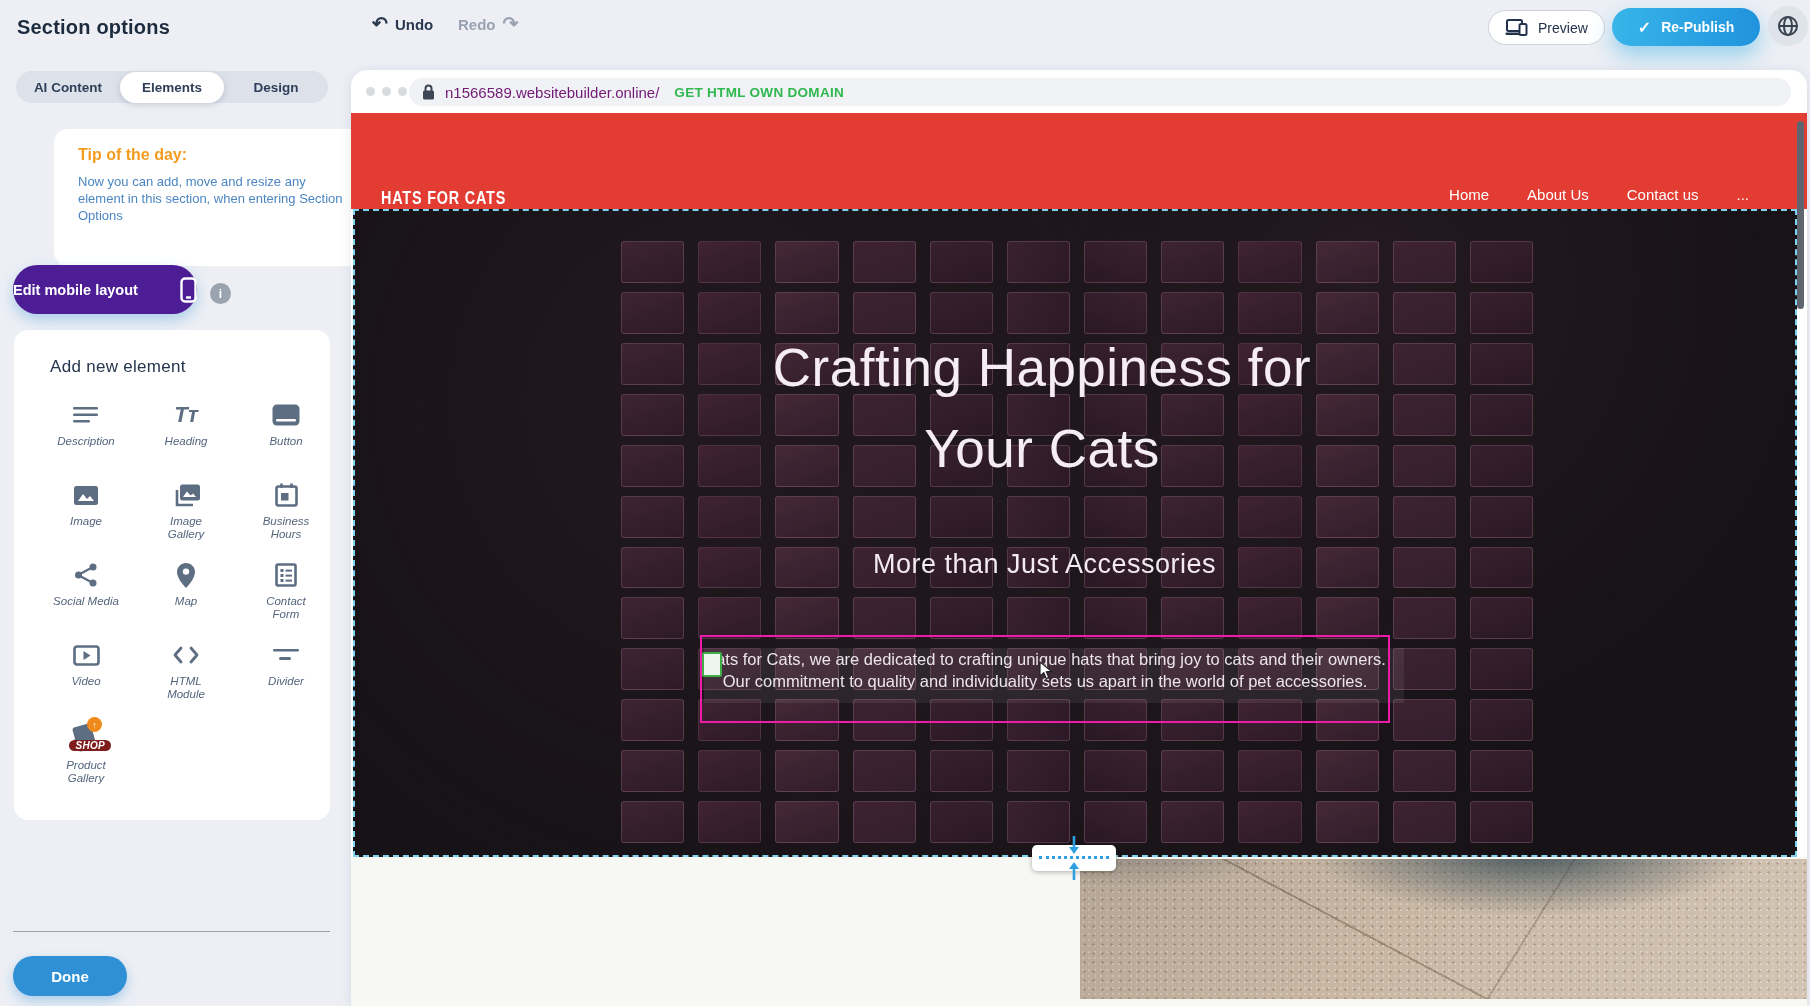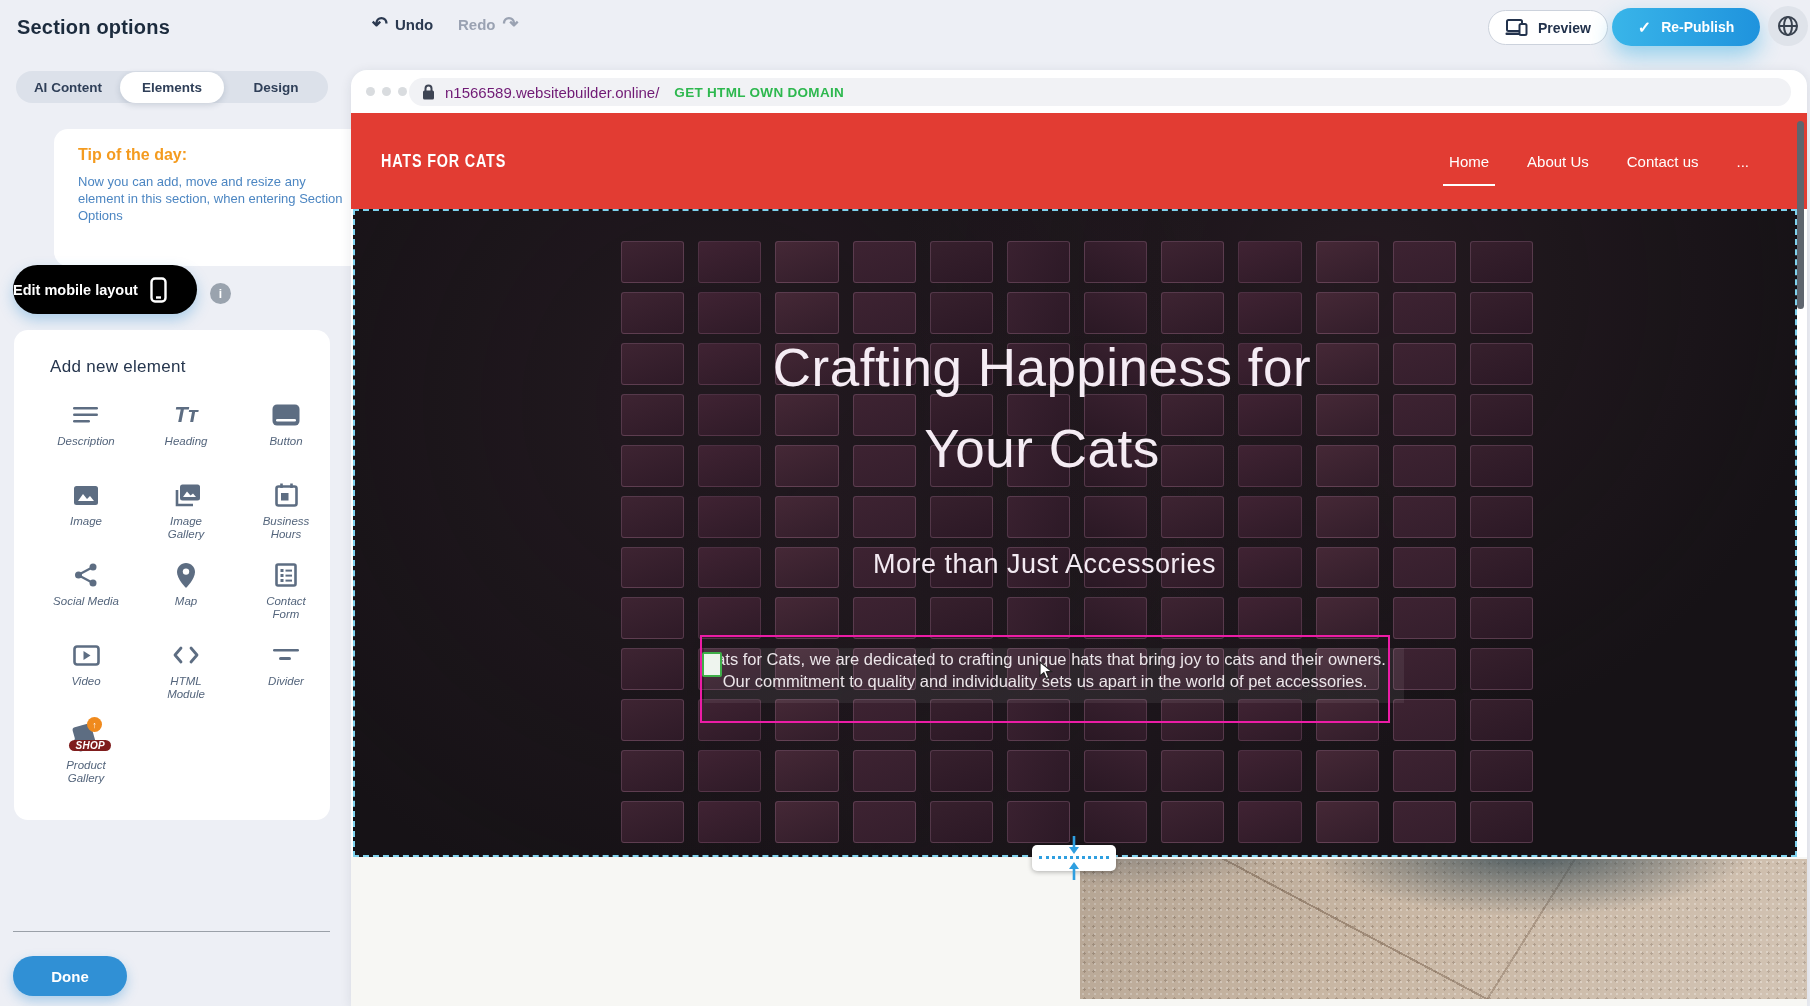--- a/index.html
+++ b/index.html
@@ -6,35 +6,35 @@
   html,body { width:1810px; height:1006px; overflow:hidden; }
   body { font-family:"Liberation Sans", sans-serif; background:#edeff5; }
   .app { position:relative; width:1810px; height:1006px; background:#edeff5; overflow:hidden; }
 
   
   .topbar-title { position:absolute; left:17px; top:16px; font-size:20px; font-weight:bold; color:#1c2b3d; letter-spacing:.2px; }
   .undo-btn { position:absolute; left:372px; top:13px; display:flex; align-items:center; gap:7px; color:#2b3950; font-weight:bold; font-size:15px; cursor:pointer; }
   .redo-btn { position:absolute; left:458px; top:13px; display:flex; align-items:center; gap:7px; color:#9aa2b2; font-weight:bold; font-size:15px; }
   .u-icon { font-size:19px; line-height:22px; }
   .preview-btn { position:absolute; left:1488px; top:10px; height:35px; padding:0 16px; display:flex; align-items:center; gap:9px;
-    background:#fff; border:1px solid #ccd2dc; border-radius:18px; font-size:14px; font-weight:bold; color:#22324c; }
+    background:#fff; border:1px solid #ccd2dc; border-radius:18px; font-size:14px; font-weight:normal; color:#22324c; }
   .republish-btn { position:absolute; left:1612px; top:8px; width:148px; height:38px; display:flex; align-items:center; justify-content:center; gap:10px;
     background:linear-gradient(90deg,#39b5e9,#1f93dd); border-radius:19px; color:#fff; font-size:14px; font-weight:bold;
     box-shadow:0 10px 22px rgba(43,170,226,.45); }
   .globe-btn { position:absolute; left:1768px; top:6px; width:40px; height:40px; border-radius:50%; background:#dfe3ea; display:flex; align-items:center; justify-content:center; }
 
   
   .tabs { position:absolute; left:16px; top:71px; width:312px; height:32px; background:#dce1ea; border-radius:16px; display:flex; align-items:center; }
   .tab { flex:1; text-align:center; font-size:13.5px; font-weight:bold; color:#2f3f58; padding:8px 0; border-radius:16px; cursor:pointer; }
   .tab.active { background:#fff; box-shadow:0 2px 6px rgba(40,60,90,.18); }
   .tip-card { position:absolute; left:14px; top:129px; width:316px; height:137px; background:#fff; border-radius:14px;margin-left:40px; }
   .tip-title { position:absolute; left:24px; top:17px; font-size:16px; font-weight:bold; color:#f49b1f; }
   .tip-body { position:absolute; left:24px; top:44px; width:266px; font-size:13px; line-height:17px; color:#4c86c2; }
-  .edit-mobile-btn { position:absolute; left:13px; top:265px; width:184px; height:49px; background:#000000; border-radius:25px;
-    display:flex; align-items:center; justify-content:flex-start; gap:12px; color:#fff; font-size:14.5px; font-weight:bold;
+  .edit-mobile-btn { position:absolute; left:13px; top:265px; width:184px; height:49px; background:#4c1d95; border-radius:25px;
+    display:flex; align-items:center; justify-content:space-between; gap:12px; color:#fff; font-size:14.5px; font-weight:bold;
     box-shadow:0 6px 14px rgba(48,144,213,.35); }
   .info-btn { position:absolute; left:210px; top:283px; width:21px; height:21px; border-radius:50%; background:#9aa3ae; color:#fff;
     font-size:12px; font-weight:bold; display:flex; align-items:center; justify-content:center; }
   .add-card { position:absolute; left:14px; top:330px; width:316px; height:490px; background:#fff; border-radius:14px; }
   .add-title { position:absolute; left:36px; top:27px; font-size:17px; color:#26364e; letter-spacing:.3px; }
   .el-grid { position:absolute; left:22px; top:70px; width:300px; display:flex; flex-wrap:wrap; }
   .el-cell { width:100px; height:80px; display:flex; flex-direction:column; align-items:center; cursor:pointer;font-style:italic; }
   .el-icon { height:30px; display:flex; align-items:center; justify-content:center; color:#5d6d82; }
   .el-label { margin-top:5px; font-size:11.5px; line-height:13px; color:#54657c; text-align:center; }
   .two-line { white-space:pre-line; }
@@ -54,21 +54,21 @@
     box-shadow:0 2px 12px rgba(30,40,60,.10); }
   .chrome { position:absolute; left:0; top:0; right:0; height:43px; }
   .chrome-dots { position:absolute; left:15px; top:17px; display:flex; gap:7px; }
   .chrome-dots i { width:9px; height:9px; border-radius:50%; background:#d9dcdf; }
   .url-pill { position:absolute; left:58px; top:8px; right:16px; height:28px; border-radius:14px; background:#f1f2f5; display:flex; align-items:center; padding-left:13px; }
   .url-text { margin-left:10px; font-size:15px; color:#701a75; }
   .domain-cta { margin-left:15px; font-size:13.5px; font-weight:bold; color:#2eb84f; letter-spacing:.3px; cursor:pointer; }
   .viewport { position:absolute; left:0; top:43px; right:0; bottom:0; overflow:hidden; background:#fff; }
 
   
-  .site-header { position:absolute; left:0; top:0; right:0; height:96px; background:#e23c33; display:flex; align-items:center; }
+  .site-header { position:absolute; left:0; top:0; right:0; height:96px; background:#e23c33; display:flex; align-items:flex-end; }
   .site-logo { margin-left:30px; color:#fff; font-size:18px; font-weight:bold; letter-spacing:1px; transform:scaleX(.8); transform-origin:left center; white-space:nowrap; }
   .site-nav { margin-left:auto; margin-right:56px; display:flex; align-items:center; gap:34px; color:#fff; font-size:15px; }
   .nav-item { position:relative; cursor:pointer; padding:6px 2px; }
   .nav-item.active::after { content:""; position:absolute; left:-4px; right:-4px; bottom:-10px; height:2px; background:#fff; }
 
   
   .hero { position:absolute; left:2px; right:10px; top:96px; height:648px; background-color:#161216;
     background-image:radial-gradient(circle at 25% 30%, rgba(70,45,60,.25), transparent 45%),
                      radial-gradient(circle at 70% 12%, rgba(85,52,68,.22), transparent 40%),
                      radial-gradient(circle at 50% 80%, rgba(60,40,52,.18), transparent 50%);

